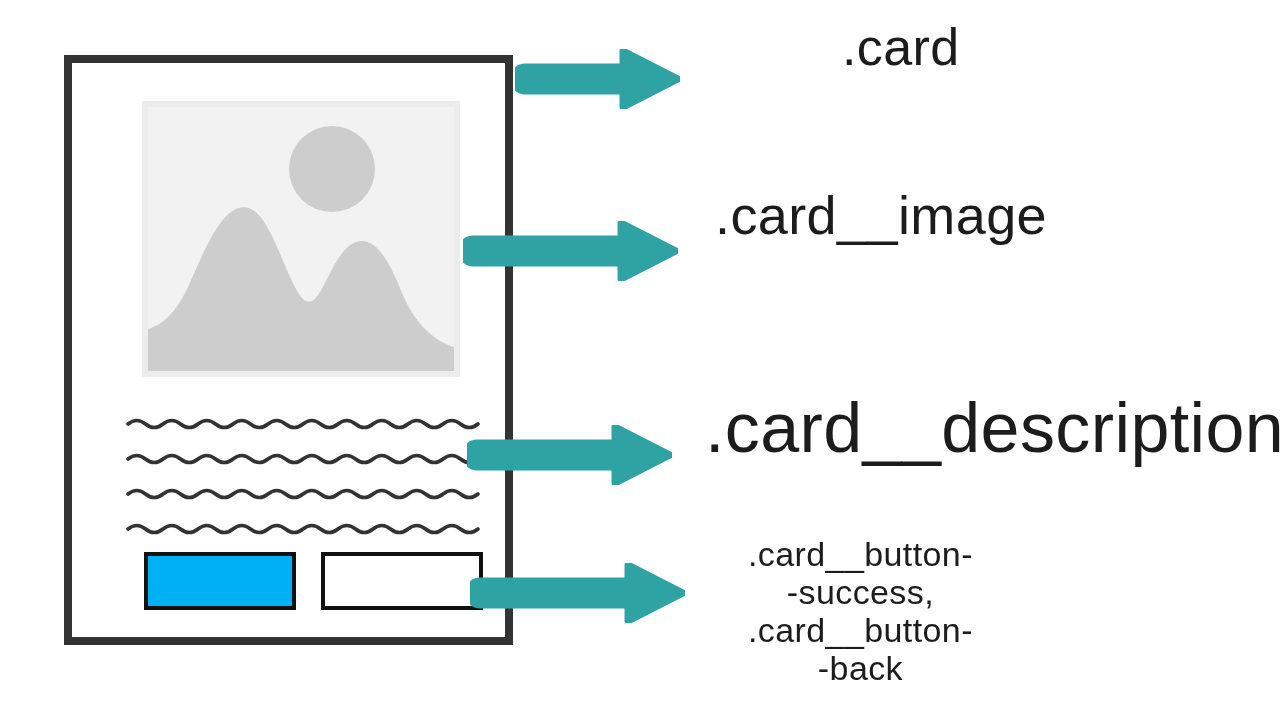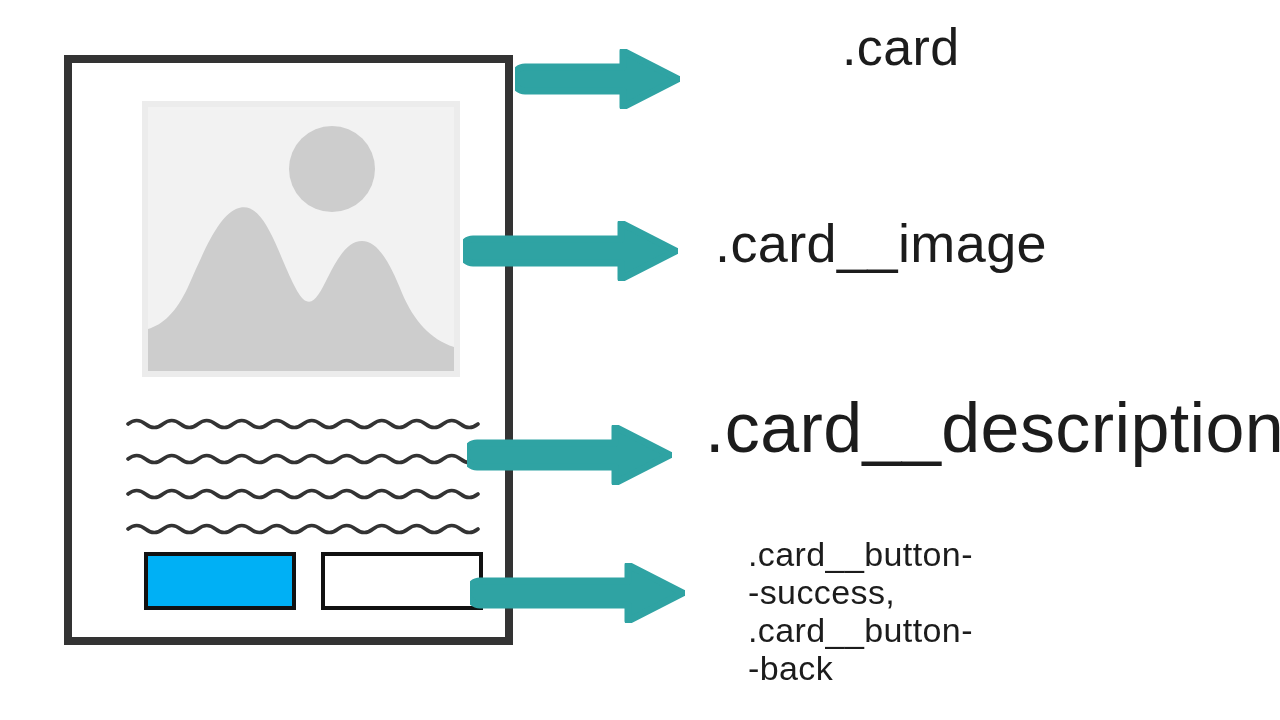--- a/index.html
+++ b/index.html
@@ -105,29 +105,29 @@
   .annotation-label {
     position: absolute;
     color: #1c1c1c;
     font-weight: 200;
     white-space: nowrap;
     letter-spacing: 0.4px;
     line-height: 1.12;
   }
   .annotation-label.multiline {
     white-space: pre-line;
-    text-align: left;
+    text-align: center;
   }
 
   
   #row-card       { left: 515px; top: 49px; }
   #row-card .annotation-label       { left: 327px; top: -31px; font-size: 52px; }
 
   #row-image      { left: 463px; top: 221px; }
-  #row-image .annotation-label      { left: 252px; top: -36px; font-size: 54px; margin-top: 28px; }
+  #row-image .annotation-label      { left: 252px; top: -36px; font-size: 54px; }
 
   #row-description{ left: 467px; top: 425px; }
   #row-description .annotation-label{ left: 238px; top: -36px; font-size: 70px; }
 
   #row-buttons    { left: 470px; top: 563px; }
   #row-buttons .annotation-label    { left: 278px; top: -28px; font-size: 34px; }
 </style>
 </head>
 <body>
 

